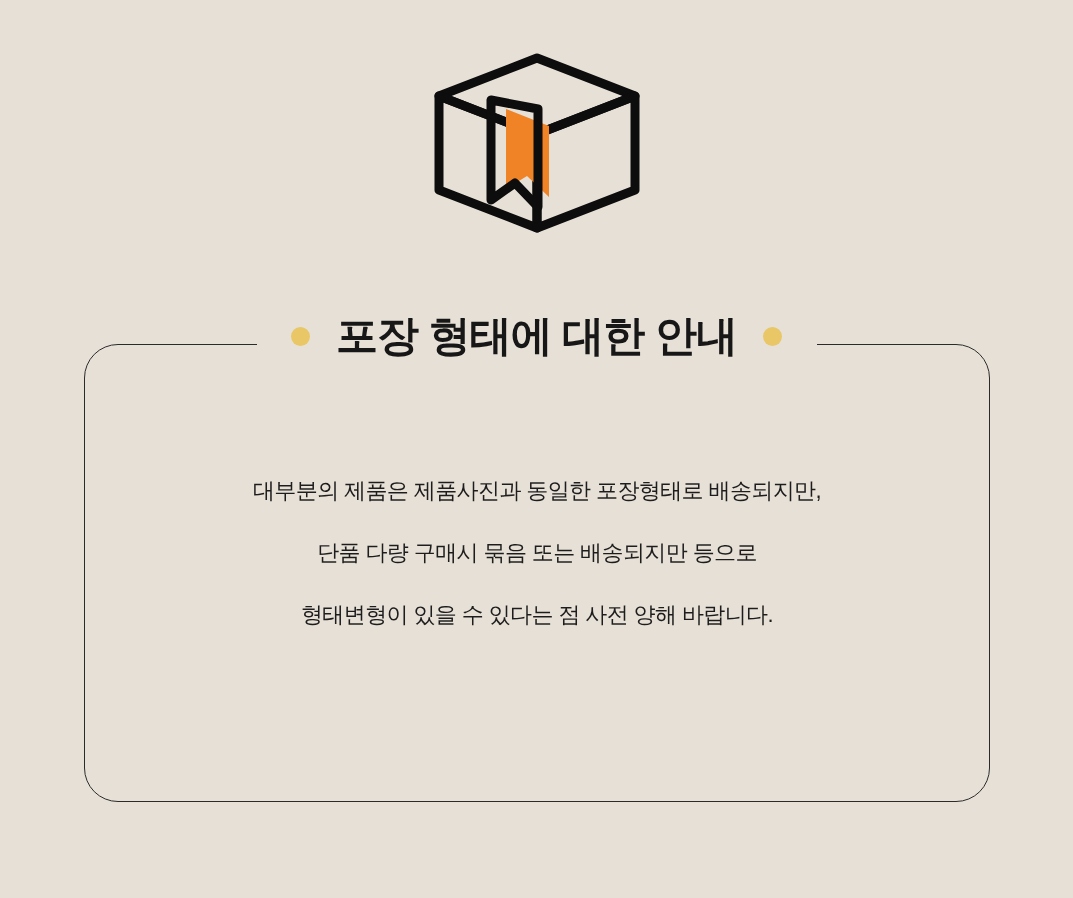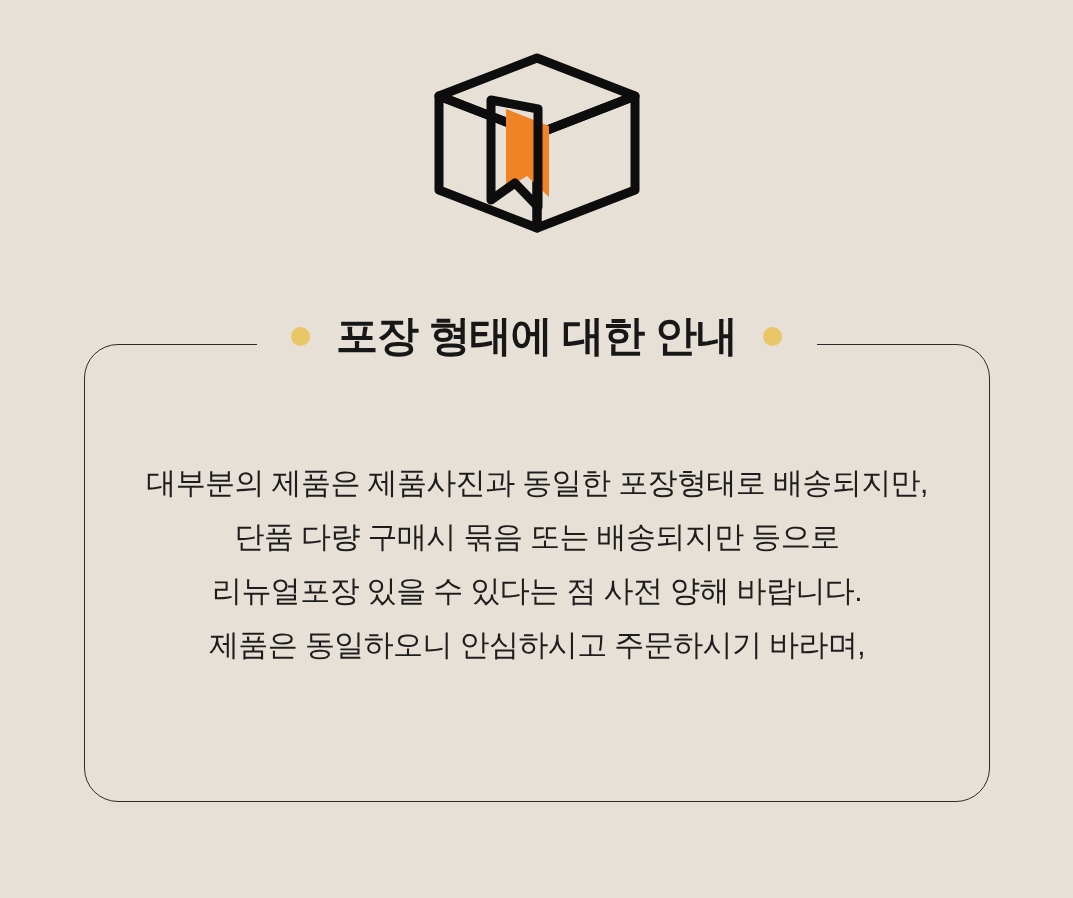--- a/index.html
+++ b/index.html
@@ -92,22 +92,22 @@
   
   .body-text {
     position: absolute;
     left: 84px;
     top: 452px;
     width: 906px;
     text-align: center;
     z-index: 4;
   }
   .body-text p {
-    margin: 8px;
-    font-size: 30px;
+    margin: 16px;
+    font-size: 22px;
     line-height: 46px;
     color: #1d1d1d;
     letter-spacing: -0.6px;
     white-space: nowrap;
   }
 </style>
 </head>
 <body>
 
 <div class="page">
@@ -132,17 +132,16 @@
 
   <div class="title-row">
     <span class="dot"></span>
     <span class="title-text">포장 형태에 대한 안내</span>
     <span class="dot"></span>
   </div>
 
   <div class="body-text">
     <p>대부분의 제품은 제품사진과 동일한 포장형태로 배송되지만,</p>
     <p>단품 다량 구매시 묶음 또는 배송되지만 등으로</p>
-    <p>리뉴얼포장 있을 수 있다는 점 사전 양해 바랍니다.</p>
-    <p>제품은 동일하오니 안심하시고 주문하시기 바라며,</p>
+    <p>형태변형이 있을 수 있다는 점 사전 양해 바랍니다.</p>
   </div>
 
 </div>
 
 </body></html>

